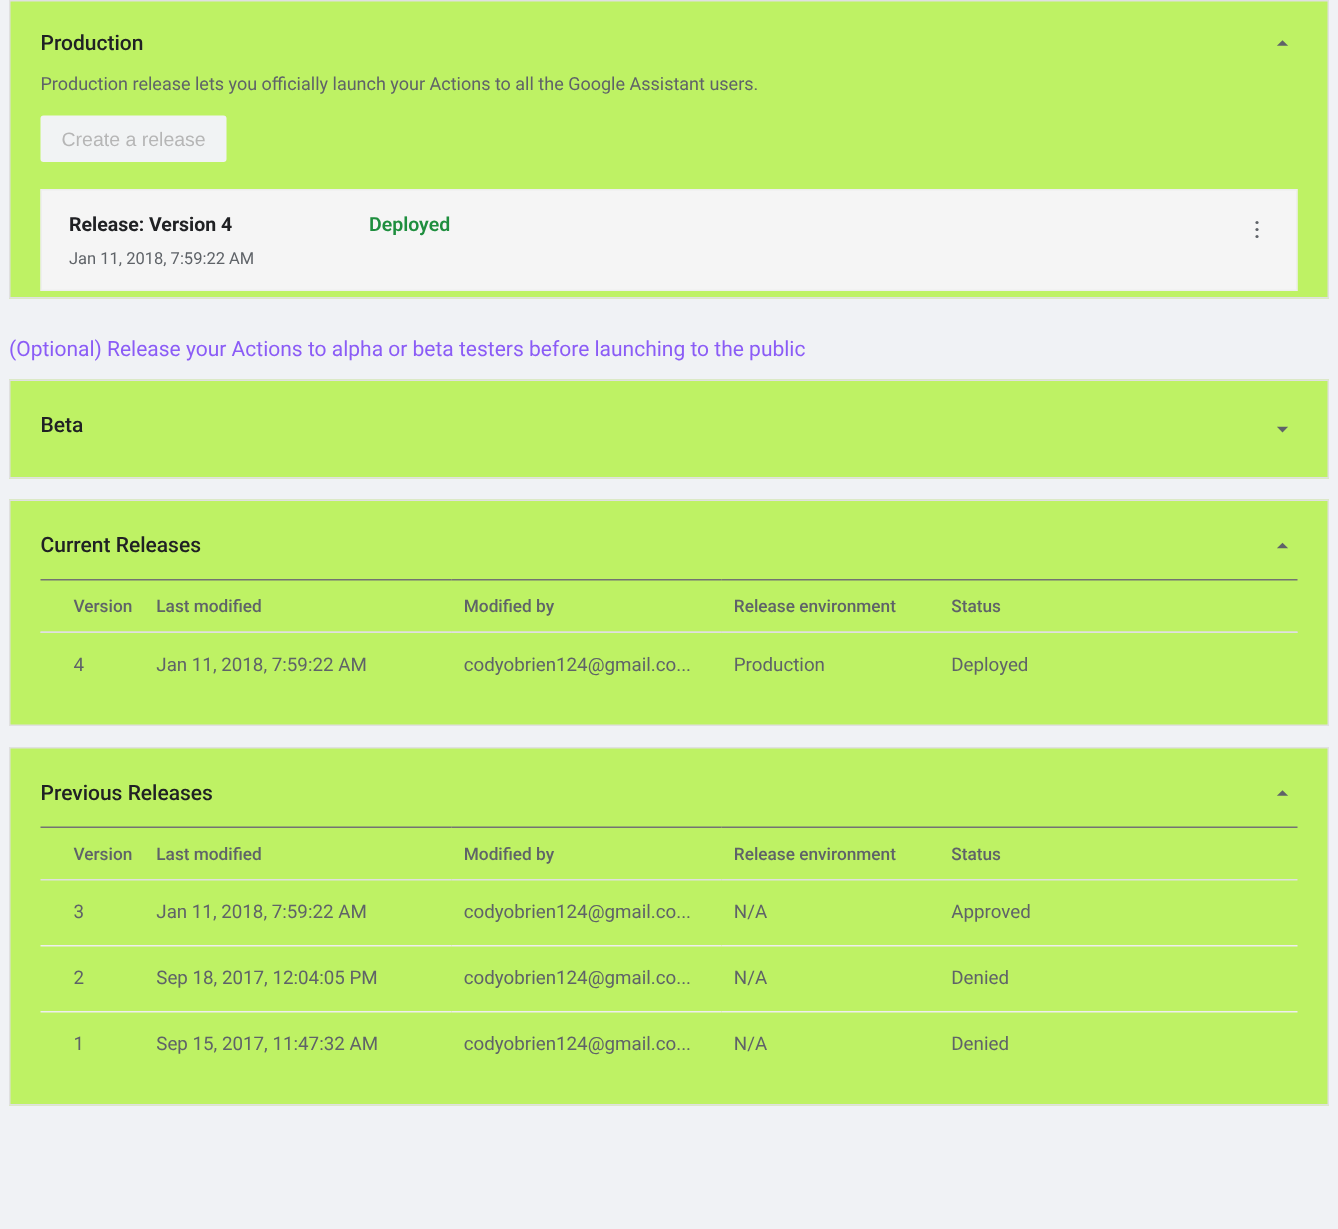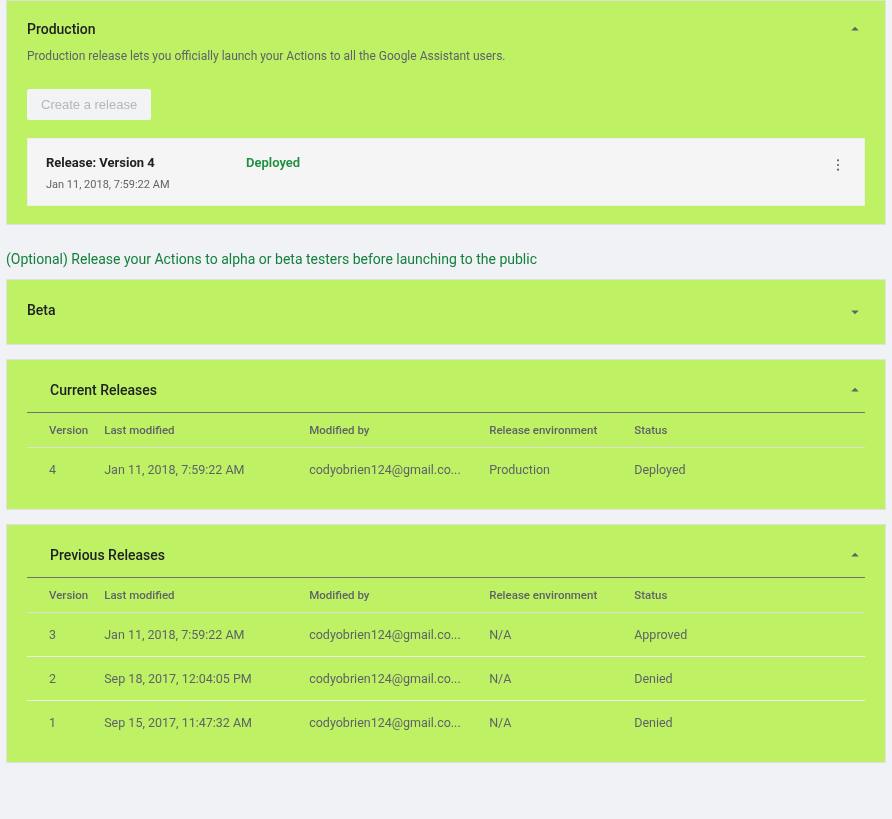--- a/index.html
+++ b/index.html
@@ -34,31 +34,31 @@
   }
   .chevron {
     width: 20px; height: 20px;
     color: #5f6368;
     display: flex; align-items: center; justify-content: center;
     cursor: pointer;
   }
   .chevron svg { width: 18px; height: 18px; fill: currentColor; }
   .btn-disabled {
     display: inline-block;
-    margin: 26px 20px 18px 20px;
+    margin: 14px 20px 18px 20px;
     padding: 8px 14px;
     background: #f1f3f4;
     color: #b6b6b6;
     font-size: 13px;
     border-radius: 2px;
     border: none;
     cursor: default;
   }
   .release-box {
-    margin: 0 20px 18px 20px;
+    margin: 0 20px 4px 20px;
     background: #f5f5f5;
     border: 1px solid #eee;
     padding: 16px 18px 14px 18px;
     position: relative;
     display: flex;
     align-items: flex-start;
   }
   .release-left { flex: 0 0 200px; }
   .release-title { font-size: 13px; font-weight: 700; color: #202124; }
   .release-time { font-size: 11px; color: #5f6368; margin-top: 8px; }
@@ -70,21 +70,21 @@
   }
   .kebab {
     position: absolute; right: 14px; top: 14px;
     width: 24px; height: 24px; color: #5f6368;
     display: flex; align-items: center; justify-content: center;
     cursor: pointer;
   }
   .kebab svg { width: 16px; height: 16px; fill: currentColor; }
   .hint-text {
     font-size: 14px;
-    color: #15803d;
+    color: #8b5cf6;
     padding: 12px 0 12px 0;
   }
   .collapsed-card {
     display: flex;
     align-items: flex-start;
     justify-content: space-between;
     padding: 22px 20px;
   }
   .collapsed-title { font-size: 14px; font-weight: 500; }
   table {
@@ -110,21 +110,20 @@
   }
   tbody tr:last-child td { border-bottom: none; }
   .col-version { width: 60px; padding-left: 22px; }
   .col-mod { width: 205px; }
   .col-by { width: 180px; overflow: hidden; text-overflow: ellipsis; white-space: nowrap; max-width: 180px; margin-left: 36px; }
   .col-env { width: 145px; }
   .col-status { }
   .table-section-header {
     display: flex; justify-content: space-between; align-items: center;
     padding: 20px 20px 0 20px;
-    margin-left: 23px;
   }
 </style>
 </head>
 <body>
 
 <div class="page">
 
   <div class="card">
     <div class="card-header">
       <div class="card-title">Production</div>

